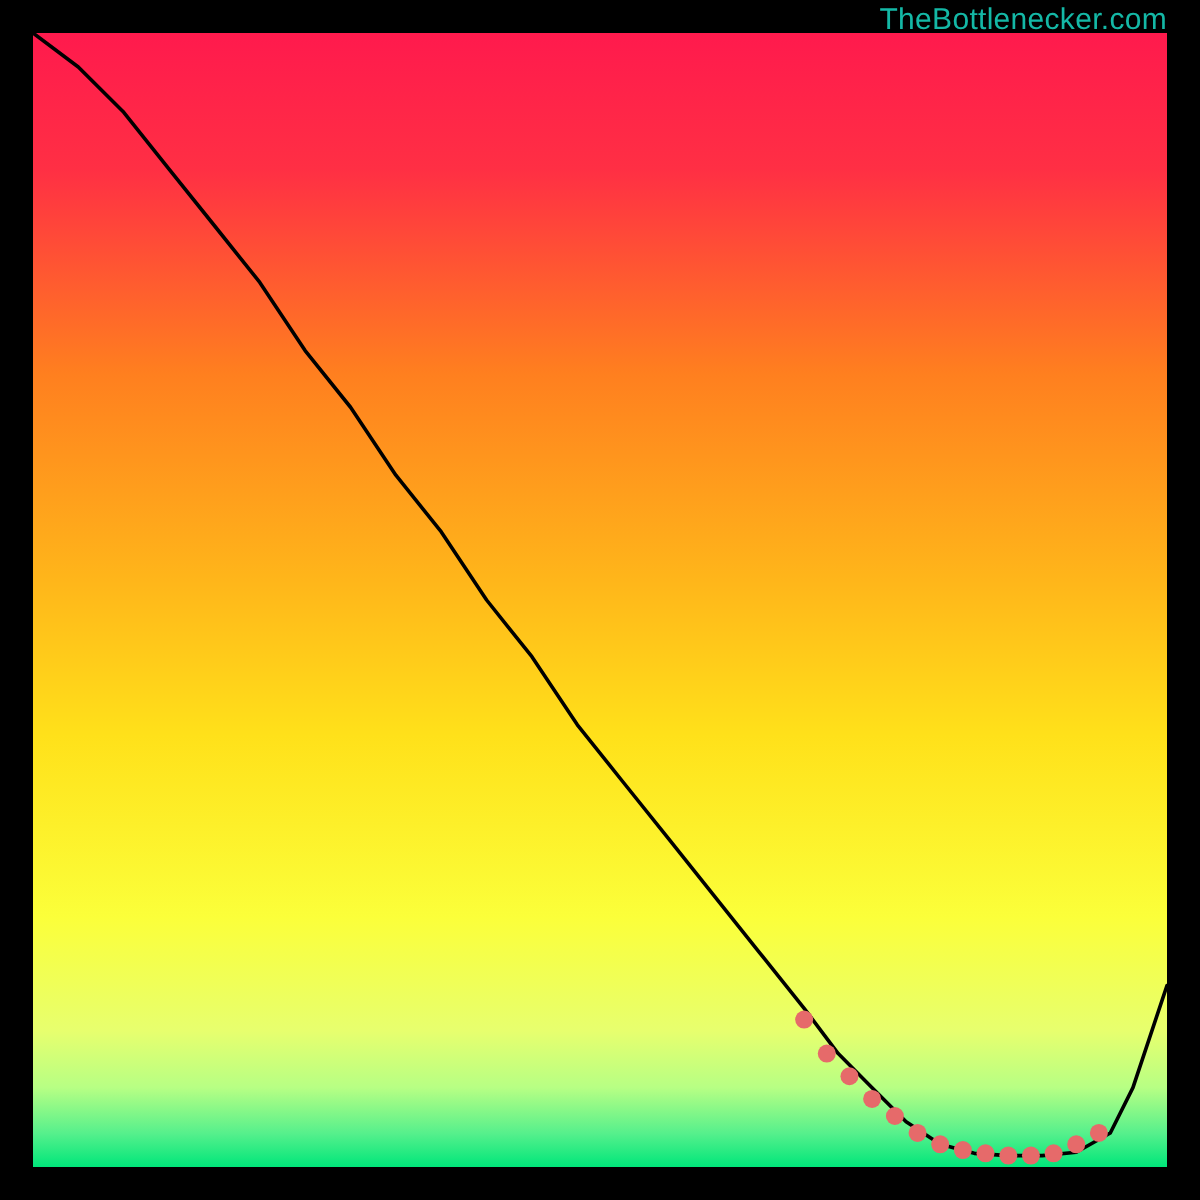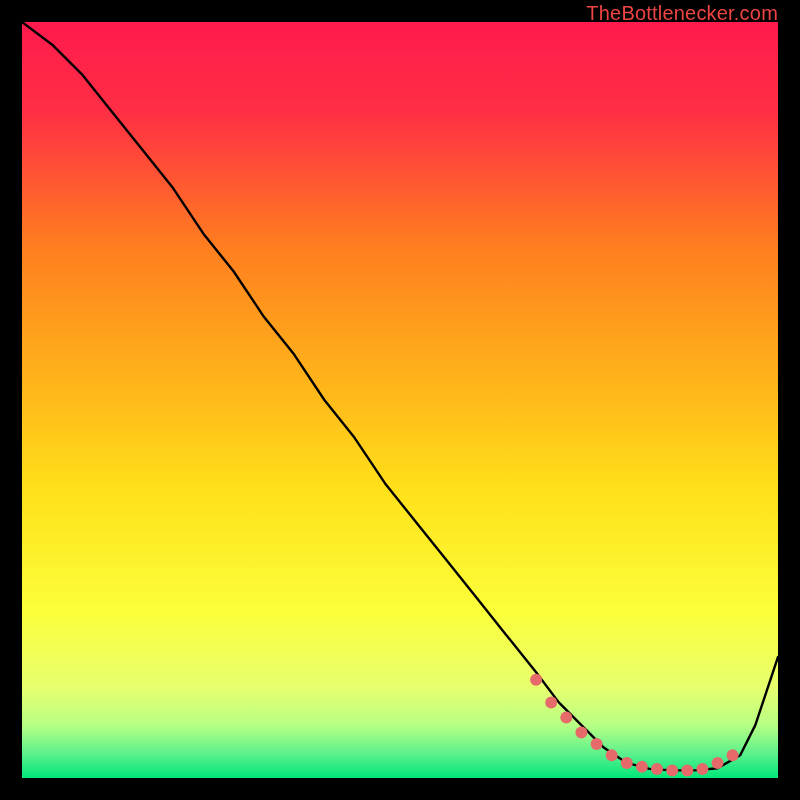--- a/index.html
+++ b/index.html
@@ -24,21 +24,21 @@
     top: 22px;
     left: 22px;
     width: 756px;
     height: 756px;
     
   }
   .watermark {
     position: absolute;
     top: 2px;
     right: 22px;
-    color: #ef4444;
+    color: #14b8a6;
     font-size: 20px;
     font-weight: 400;
     letter-spacing: 0.2px;
   }
 </style>
 </head>
 <body>
 
 <div class="frame">
 

